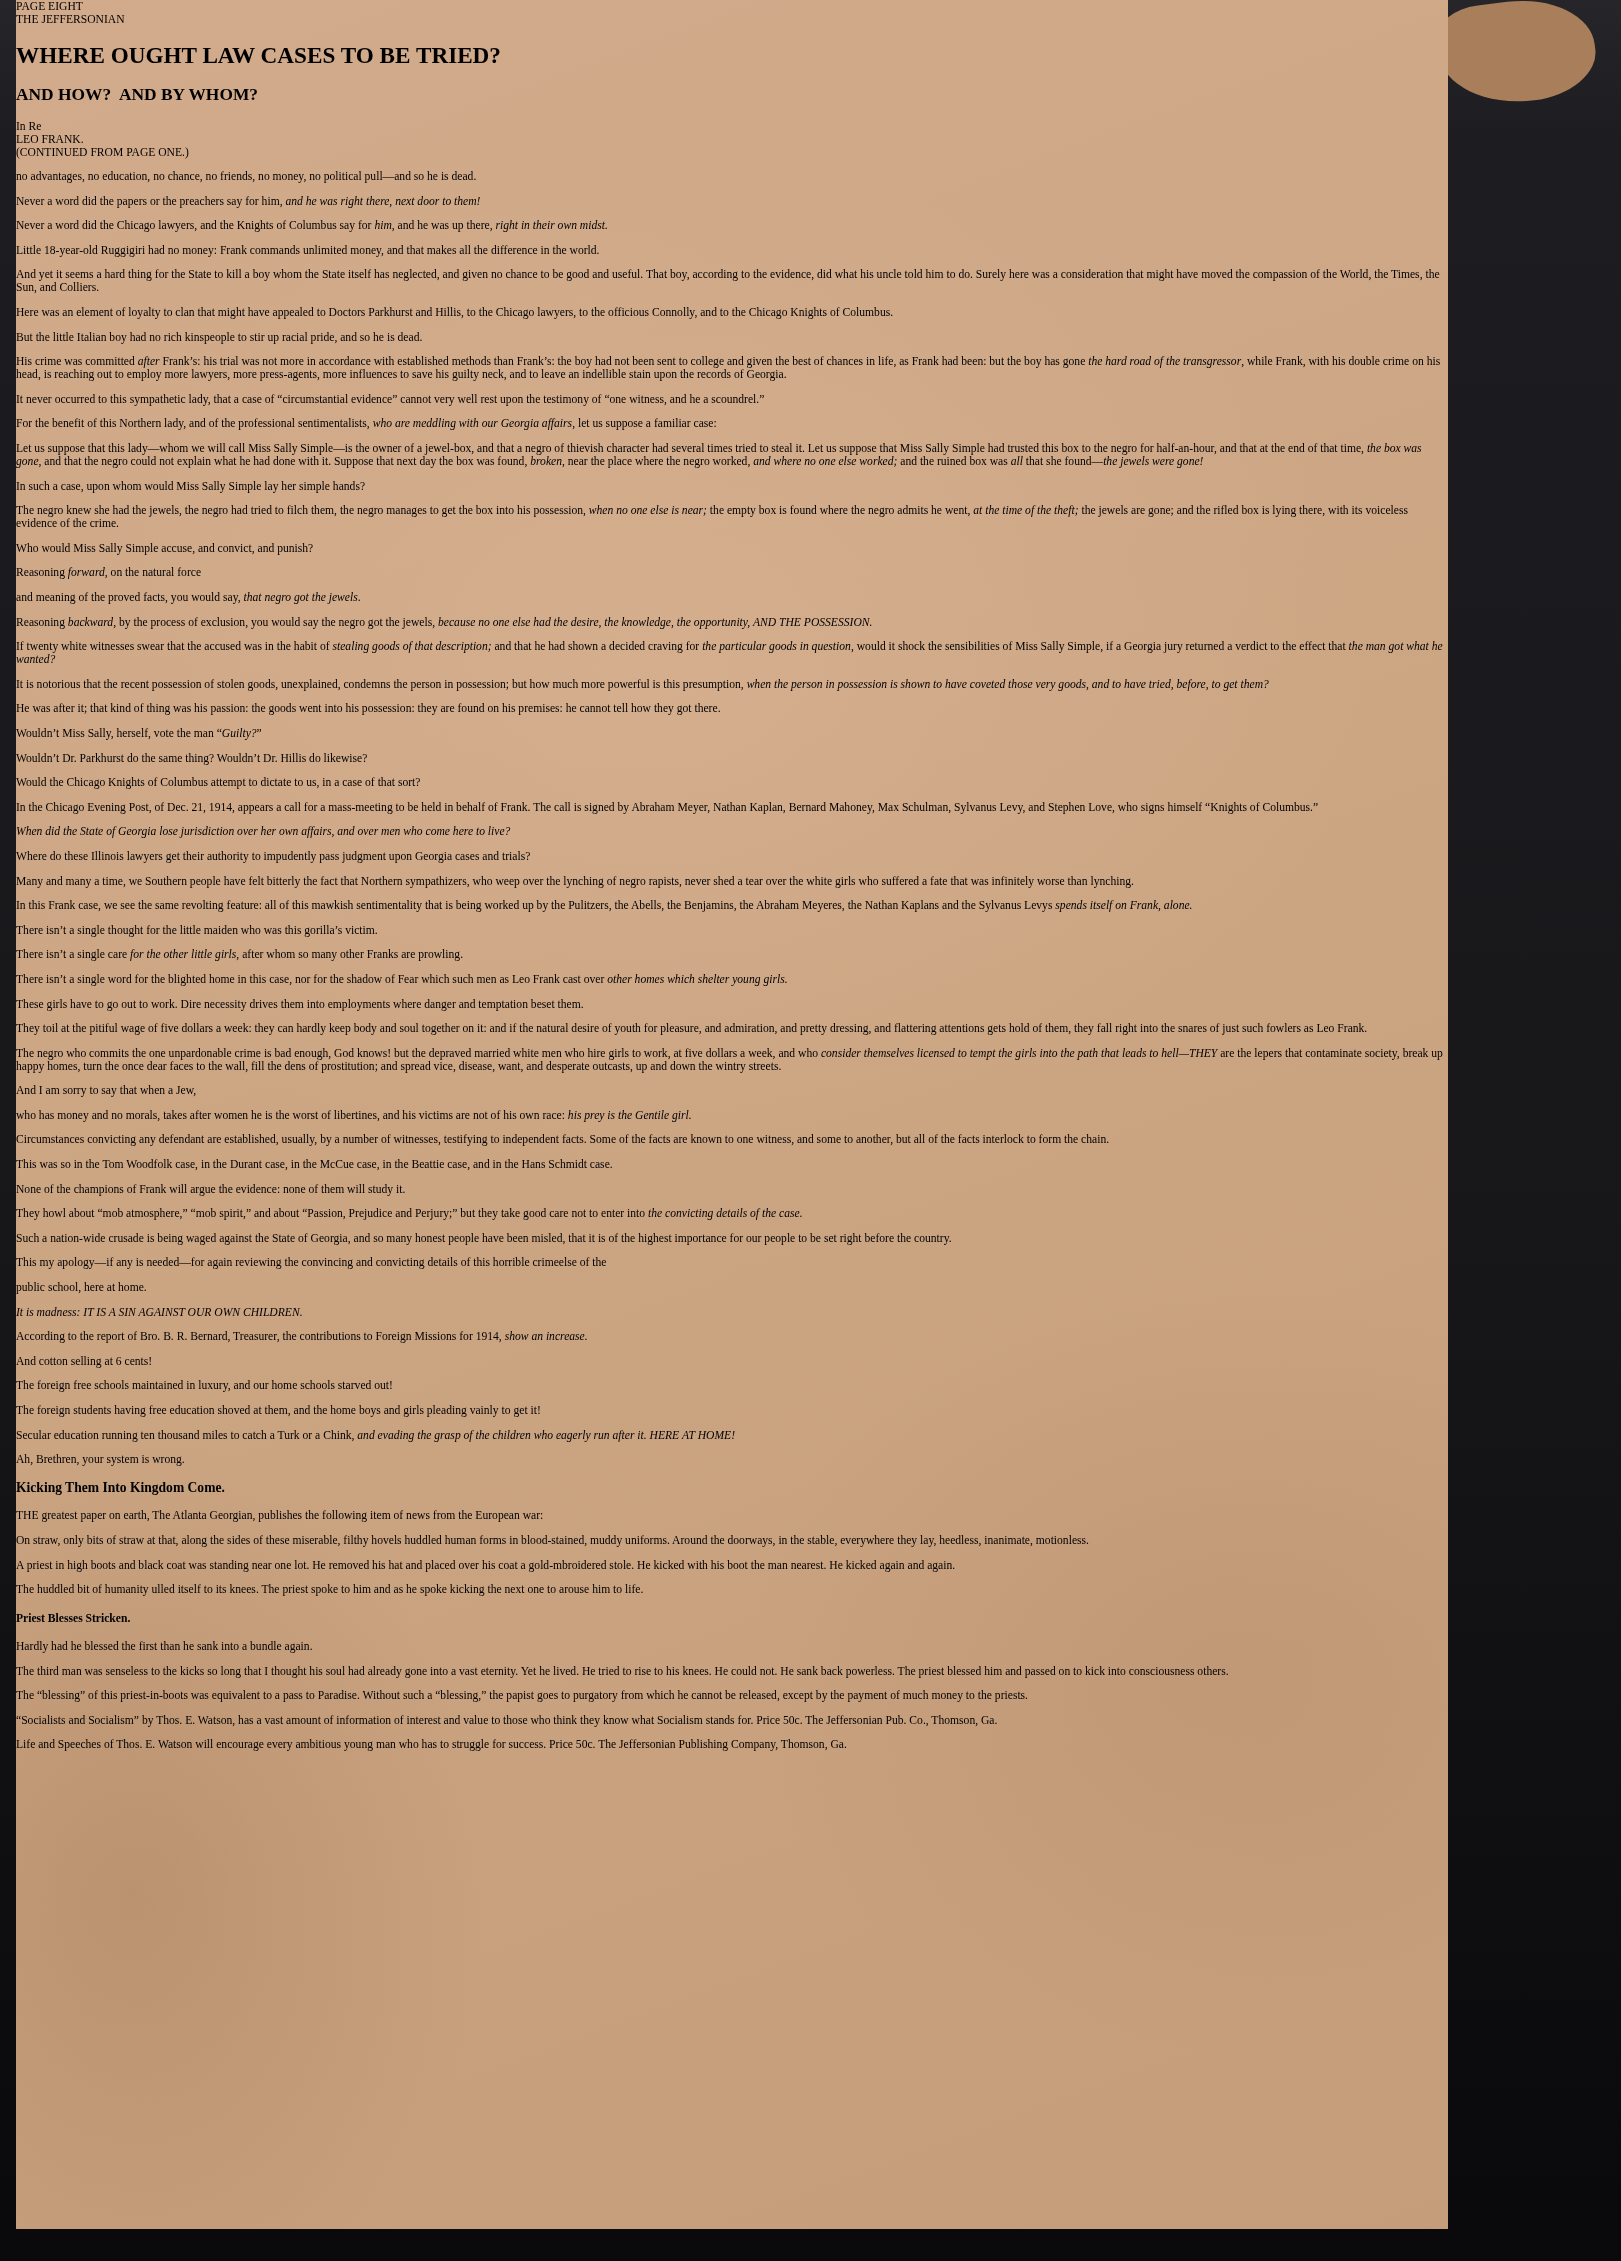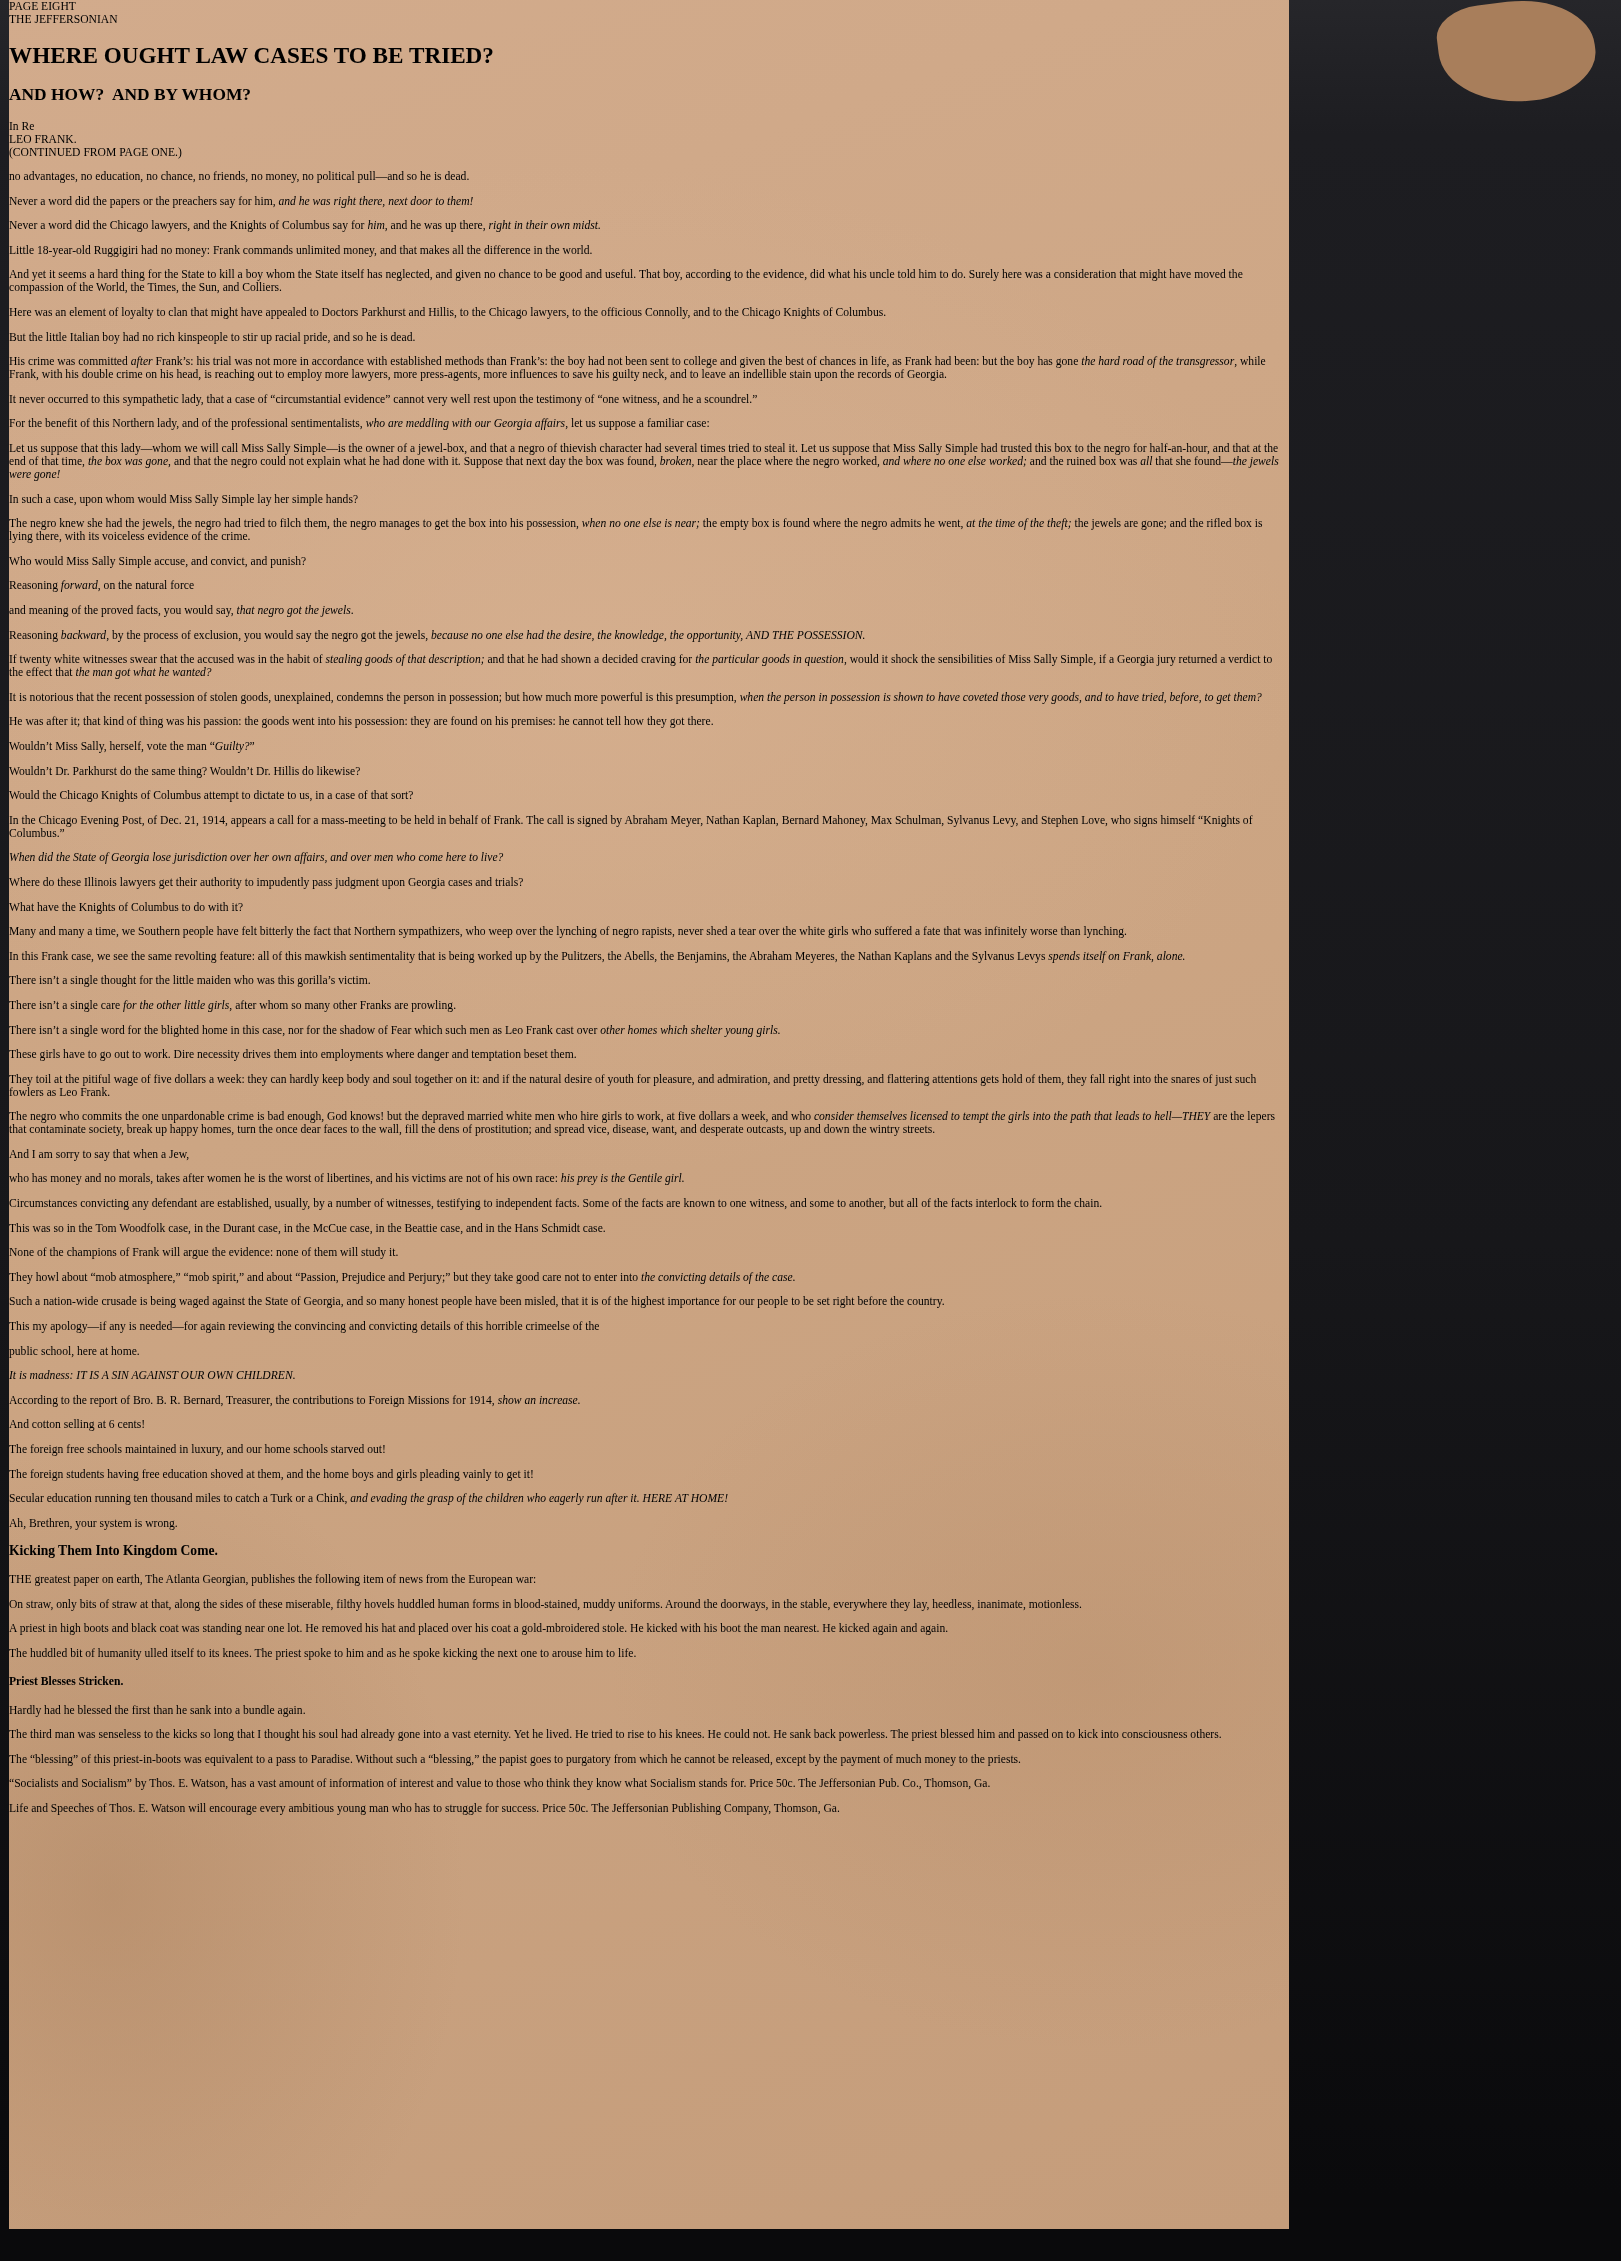--- a/index.html
+++ b/index.html
@@ -5,21 +5,21 @@
   html,body{margin:0;padding:0;background:#131316;}
   .stage{position:relative;width:1621px;height:2261px;margin:0 auto;overflow:hidden;
          background:linear-gradient(180deg,#26262a 0%,#1d1d21 6%,#17171a 55%,#0a0a0c 97%);
          font-family:"Liberation Serif", serif;}
   
   .scrap{position:absolute;z-index:1;}
   .scrap1{left:674px;top:42px;width:196px;height:65px;background:#b28a66;border-radius:45% 60% 35% 55%;transform:rotate(4deg);}
   .scrap2{left:1439px;top:1.4px;width:156px;height:101px;background:#a87e5b;border-radius:30% 55% 45% 60%;transform:rotate(-7deg);}
   .scrap3{left:391px;top:86px;width:94px;height:43px;background:#8a6647;border-radius:50% 40% 55% 45%;transform:rotate(6deg);}
   
-  .paper{position:absolute;left:9px;top:0;width:1280px;height:2229px;z-index:2;
+  .paper{position:absolute;left:16px;top:0;width:1432px;height:2229px;z-index:2;
     background:
       radial-gradient(ellipse 1015px 725px at 45% 30%, rgba(218,180,148,.55), rgba(218,180,148,0) 70%),
       radial-gradient(ellipse 652px 507px at 85% 75%, rgba(170,128,92,.25), rgba(170,128,92,0) 75%),
       radial-gradient(ellipse 507px 652px at 8% 85%, rgba(150,108,72,.28), rgba(150,108,72,0) 70%),
       linear-gradient(160deg,#d2ab8c 0%,#cca583 45%,#c59d7b 100%);
     clip-path: polygon(0px 127px,29px 115px,87px 93px,152px 103px,283px 87px,355px 96px,384px 81px,442px 122px,529px 107px,602px 125px,667px 86px,710px 59px,776px 49px,826px 78px,870px 86px,913px 67px,993px 100px,1022px 71px,1051px 93px,1211px 100px,1298px 107px,1356px 88px,1392px 64px,1428px 29px,1472px 16px,1515px 42px,1544px 5.8px,1580px 22px,1578px 362px,1580px 797px,1570px 1377px,1578px 1885px,1575px 2181px,1443px 2189px,1174px 2184px,1015px 2191px,848px 2184px,823px 2204px,797px 2185px,580px 2188px,507px 2200px,478px 2175px,406px 2191px,217px 2171px,109px 2142px,51px 2113px,18px 2059px,2.9px 1667px,10px 1087px,5.8px 580px,8.7px 217px;}
   .paper::after{content:"";position:absolute;inset:0;pointer-events:none;
     background:radial-gradient(ellipse 75% 65% at 48% 45%, rgba(0,0,0,0) 55%, rgba(110,75,45,.16) 100%);}
   .fold-line{position:absolute;left:7.2px;top:144px;width:1530px;height:3.6px;background:rgba(62,43,26,.5);
              transform:rotate(-0.4deg);box-shadow:0 2.9px 5px rgba(80,55,32,.25);}
@@ -117,21 +117,20 @@
           <p>Reasoning <i>backward</i>, by the process of exclusion, you would say the negro got the jewels, <i>because no one else had the desire, the knowledge, the opportunity, AND THE POSSESSION.</i></p>
           <p>If twenty white witnesses swear that the accused was in the habit of <i>stealing goods of that description;</i> and that he had shown a decided craving for <i>the particular goods in question</i>, would it shock the sensibilities of Miss Sally Simple, if a Georgia jury returned a verdict to the effect that <i>the man got what he wanted?</i></p>
           <p>It is notorious that the recent possession of stolen goods, unexplained, condemns the person in possession; but how much more powerful is this presumption, <i>when the person in possession is shown to have coveted those very goods, and to have tried, before, to get them?</i></p>
           <p>He was after it; that kind of thing was his passion: the goods went into his possession: they are found on his premises: he cannot tell how they got there.</p>
           <p>Wouldn’t Miss Sally, herself, vote the man “<i>Guilty?</i>”</p>
           <p>Wouldn’t Dr. Parkhurst do the same thing? Wouldn’t Dr. Hillis do likewise?</p>
           <p>Would the Chicago Knights of Columbus attempt to dictate to us, in a case of that sort?</p>
           <p>In the Chicago Evening Post, of Dec. 21, 1914, appears a call for a mass-meeting to be held in behalf of Frank.  The call is signed by Abraham Meyer, Nathan Kaplan, Bernard Mahoney, Max Schulman, Sylvanus Levy, and Stephen Love, who signs himself “Knights of Columbus.”</p>
           <p><i>When did the State of Georgia lose jurisdiction over her own affairs, and over men who come here to live?</i></p>
           <p>Where do these Illinois lawyers get their authority to impudently pass judgment upon Georgia cases and trials?</p>
-          <p>What have the Knights of Columbus to do with it?</p>
           <p>Many and many a time, we Southern people have felt bitterly the fact that Northern sympathizers, who weep over the lynching of negro rapists, never shed a tear over the white girls who suffered a fate that was infinitely worse than lynching.</p>
           <p>In this Frank case, we see the same revolting feature: all of this mawkish sentimentality that is being worked up by the Pulitzers, the Abells, the Benjamins, the Abraham Meyeres, the Nathan Kaplans and the Sylvanus Levys <i>spends itself on Frank, alone.</i></p>
           <p>There isn’t a single thought for the little maiden who was this gorilla’s victim.</p>
           <p>There isn’t a single care <i>for the other little girls</i>, after whom so many other Franks are prowling.</p>
           <p>There isn’t a single word for the blighted home in this case, nor for the shadow of Fear which such men as Leo Frank cast over <i>other homes which shelter young girls.</i></p>
           <p>These girls have to go out to work.  Dire necessity drives them into employments where danger and temptation beset them.</p>
           <p>They toil at the pitiful wage of five dollars a week: they can hardly keep body and soul together on it: and if the natural desire of youth for pleasure, and admiration, and pretty dressing, and flattering attentions gets hold of them, they fall right into the snares of just such fowlers as Leo Frank.</p>
           <p>The negro who commits the one unpardonable crime is bad enough, God knows! but the depraved married white men who hire girls to work, at five dollars a week, and who <i>consider themselves licensed to tempt the girls into the path that leads to hell—THEY</i> are the lepers that contaminate society, break up happy homes, turn the once dear faces to the wall, fill the dens of prostitution; and spread vice, disease, want, and desperate outcasts, up and down the wintry streets.</p>
           <p>And I am sorry to say that when a Jew,</p>
         </div>

